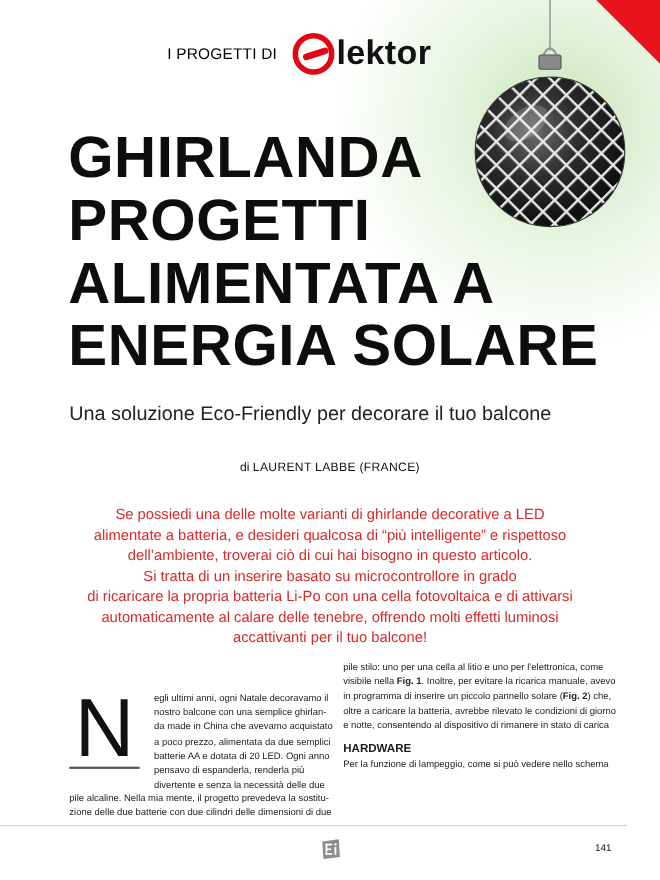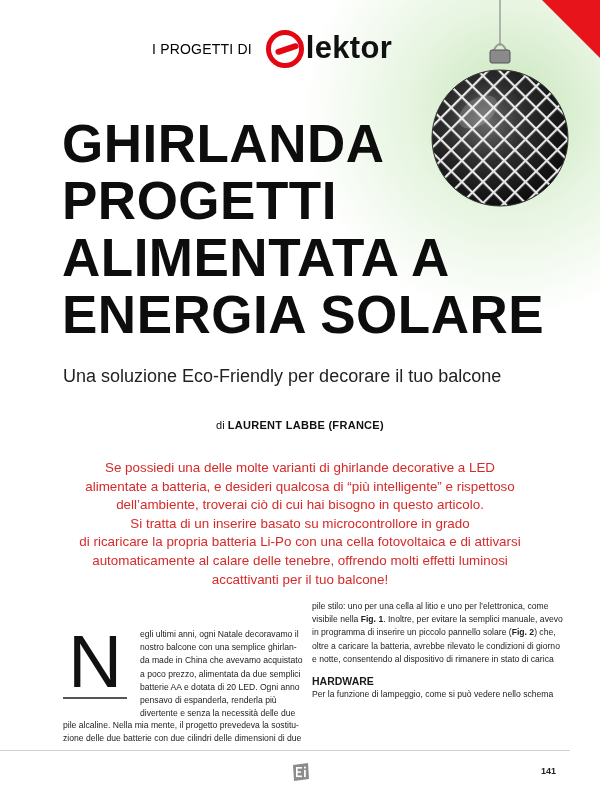--- a/index.html
+++ b/index.html
@@ -32,42 +32,42 @@
   .ornament { position: absolute; left: 430px; top: 0; width: 140px; height: 210px; z-index: 2; }
 
   .title {
     position: absolute; left: 62px; top: 115px; z-index: 3;
     font-size: 53px; line-height: 57px; font-weight: bold; color: #0d0d0d; letter-spacing: 0.5px;
   }
   .title div { white-space: nowrap; }
 
   .subtitle { position: absolute; left: 63px; top: 366px; font-size: 18px; color: #222; z-index: 3; }
   .byline { position: absolute; left: 0; width: 600px; text-align: center; top: 419px; font-size: 11px; color: #111; }
-  .byline b { font-weight: bold; letter-spacing: 0.3px; }
+  .byline b { font-weight: normal; letter-spacing: 0.3px; }
 
   .intro {
     position: absolute; left: 40px; width: 520px; top: 459px; text-align: center;
     color: #d62a2a; font-size: 13.4px; line-height: 18.6px;
   }
   .intro div { white-space: nowrap; }
 
   .dropcap { position: absolute; left: 68px; top: 628px; font-size: 75px; line-height: 66px; color: #111; font-weight: normal; }
   .dropcap-rule { position: absolute; left: 63px; top: 697px; width: 64px; height: 2px; background: #555; }
 
   .body { font-size: 8.6px; line-height: 13.2px; color: #222; position: absolute; }
   .body div { white-space: nowrap; }
   .col1a { left: 140px; top: 628px; }
   .col1b { left: 63px; top: 719px; }
   .col2 { left: 312px; top: 600px; }
   .col2 b { font-weight: bold; }
   .section-head { font-size: 10.5px; font-weight: bold; color: #1a1a1a; margin-top: 9px; line-height: 13px; }
 
   .footer-rule { position: absolute; left: 0; top: 750px; width: 570px; height: 1px; background: #d0d0d6; }
   .footer-icon { position: absolute; left: 291px; top: 762px; width: 20px; height: 20px; z-index: 3; }
-  .page-num { position: absolute; left: 541px; top: 766px; font-size: 9px; font-weight: bold; color: #222; text-align: center; }
+  .page-num { position: absolute; left: 541px; top: 766px; font-size: 9px; font-weight: normal; color: #222; text-align: center; }
 </style>
 </head>
 <body>
 
 <div class="glow"></div>
 <div class="corner"></div>
 
 <div class="kicker">
   <span class="kicker-text">I PROGETTI DI</span>
   <span class="logo">
@@ -138,21 +138,21 @@
   <div>pensavo di espanderla, renderla più</div>
   <div>divertente e senza la necessità delle due</div>
 </div>
 <div class="body col1b">
   <div>pile alcaline. Nella mia mente, il progetto prevedeva la sostitu-</div>
   <div>zione delle due batterie con due cilindri delle dimensioni di due</div>
 </div>
 
 <div class="body col2">
   <div>pile stilo: uno per una cella al litio e uno per l’elettronica, come</div>
-  <div><span>visibile nella </span><b>Fig. 1</b><span>. Inoltre, per evitare la semplici manuale, avevo</span></div>
+  <div><span>visibile nella </span><b>Fig. 1</b><span>. Inoltre, per evitare la ricarica manuale, avevo</span></div>
   <div><span>in programma di inserire un piccolo pannello solare (</span><b>Fig. 2</b><span>) che,</span></div>
   <div>oltre a caricare la batteria, avrebbe rilevato le condizioni di giorno</div>
   <div>e notte, consentendo al dispositivo di rimanere in stato di carica</div>
   <div class="section-head">HARDWARE</div>
   <div>Per la funzione di lampeggio, come si può vedere nello schema</div>
 </div>
 
 <div class="footer-rule"></div>
 <svg class="footer-icon" viewBox="0 0 20 20">
   <path d="M2 3 L17 1 L18 17 L3 19 Z" fill="#8c8c8c"></path>

